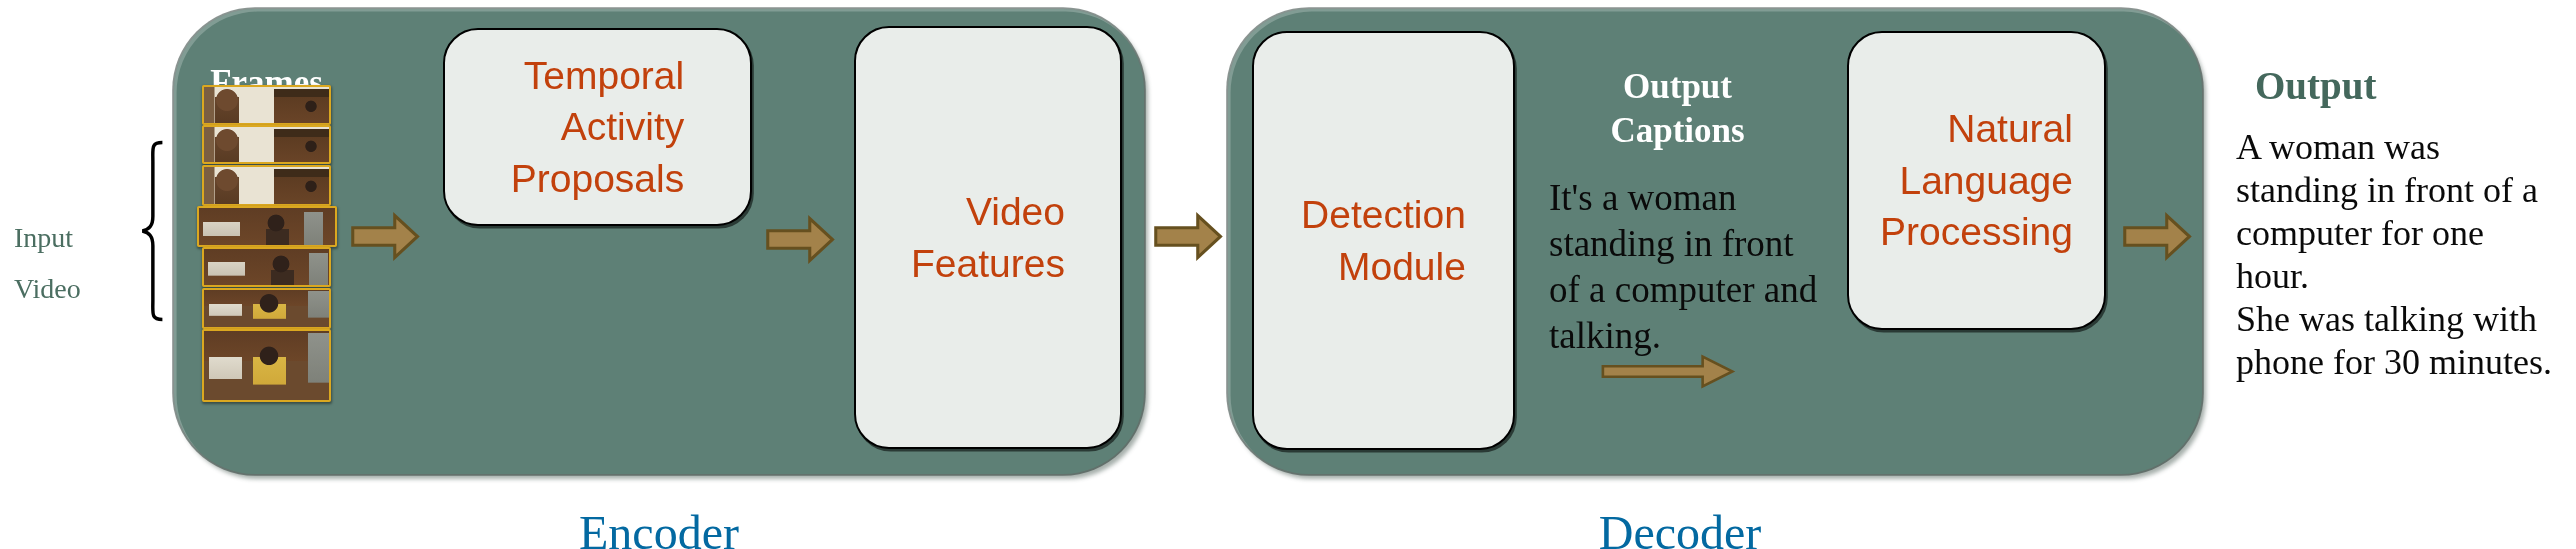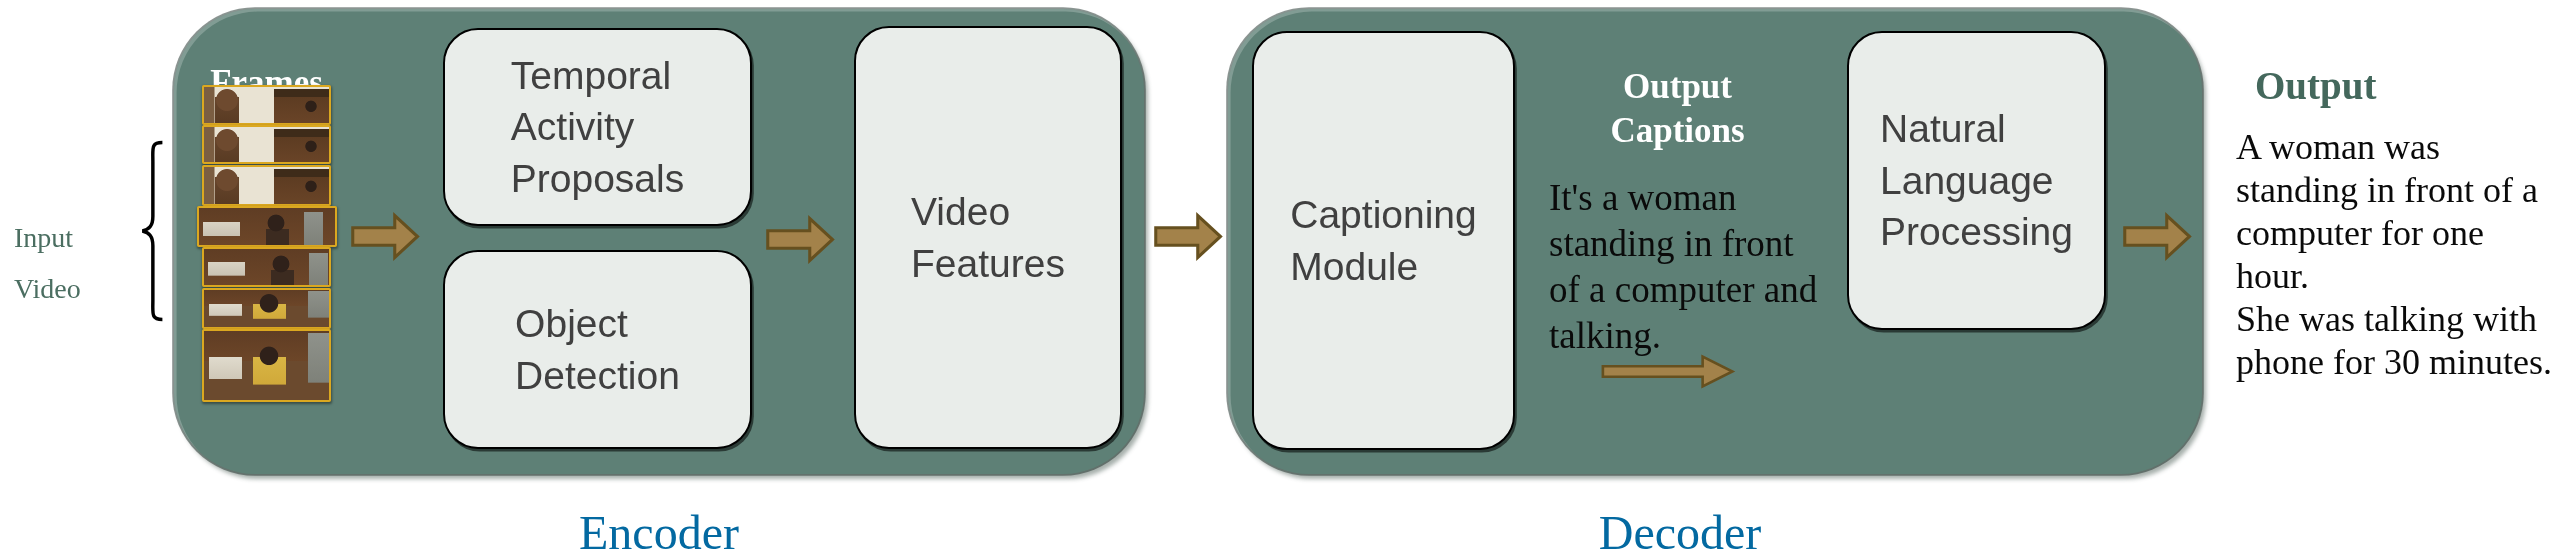--- a/index.html
+++ b/index.html
@@ -21,23 +21,23 @@
   .container.encoder{left:174px;width:970px;}
   .container.decoder{left:1228px;width:974px;}
   
   .box{
     position:absolute;
     background:#E9EDEA;
     border:2.6px solid #000;
     border-radius:35px;
     box-shadow:1.8px 2.6px 0 rgba(0,0,0,.55);
     display:flex;align-items:center;justify-content:center;
-    text-align:left;
+    text-align:right;
     font-family:"Liberation Sans", sans-serif;
-    font-size:39px;line-height:1.32;color:#404040;
+    font-size:39px;line-height:1.32;color:#c2410c;
     white-space:pre-line;
     box-sizing:border-box;
   }
   .box.tap{left:443px;top:28px;width:309px;height:198px;}
   .box.od{left:443px;top:250px;width:309px;height:199px;}
   .box.vf{left:854px;top:26px;width:268px;height:423px;}
   .box.cm{left:1252px;top:31px;width:263px;height:419px;}
   .box.nlp{left:1847px;top:31px;width:259px;height:299px;}
   
   .lbl{position:absolute;white-space:pre-line;margin-top:21px;}
@@ -122,26 +122,24 @@
     <div class="frame f3 scene-a"></div>
     <div class="frame f4 scene-b"></div>
     <div class="frame f5 scene-b"></div>
     <div class="frame f6 scene-c"></div>
     <div class="frame f7 scene-c"></div>
   </div>
 
   <div class="box tap">Temporal
 Activity
 Proposals</div>
-  <div class="box od">Object
-Detection</div>
   <div class="box vf">Video
 Features</div>
 
-  <div class="box cm">Captioning
+  <div class="box cm">Detection
 Module</div>
   <div class="box nlp">Natural
 Language
 Processing</div>
 
   <div class="lbl out-captions-head">Output
 Captions</div>
   <div class="lbl caption-text">It's a woman
 standing in front
 of a computer and

